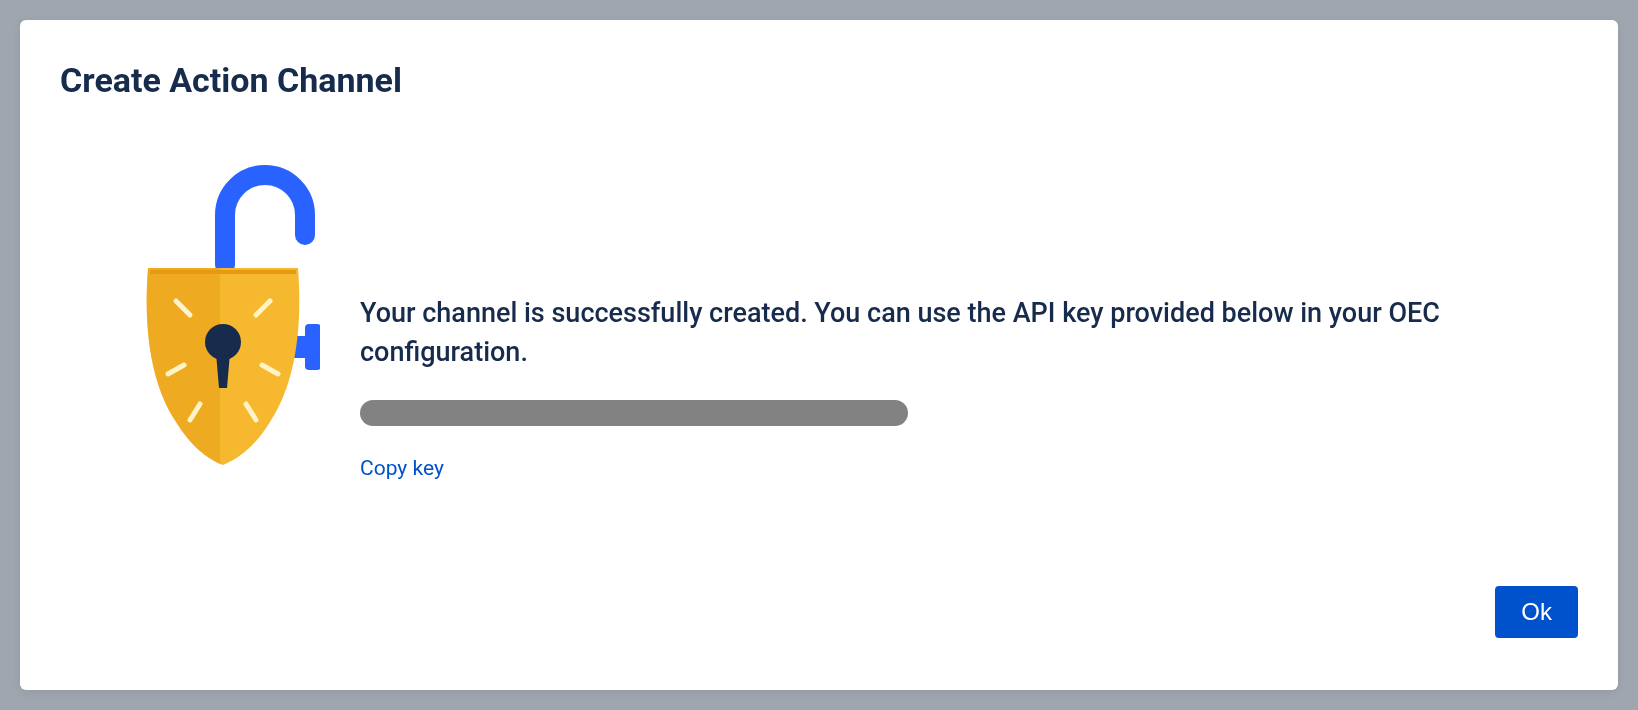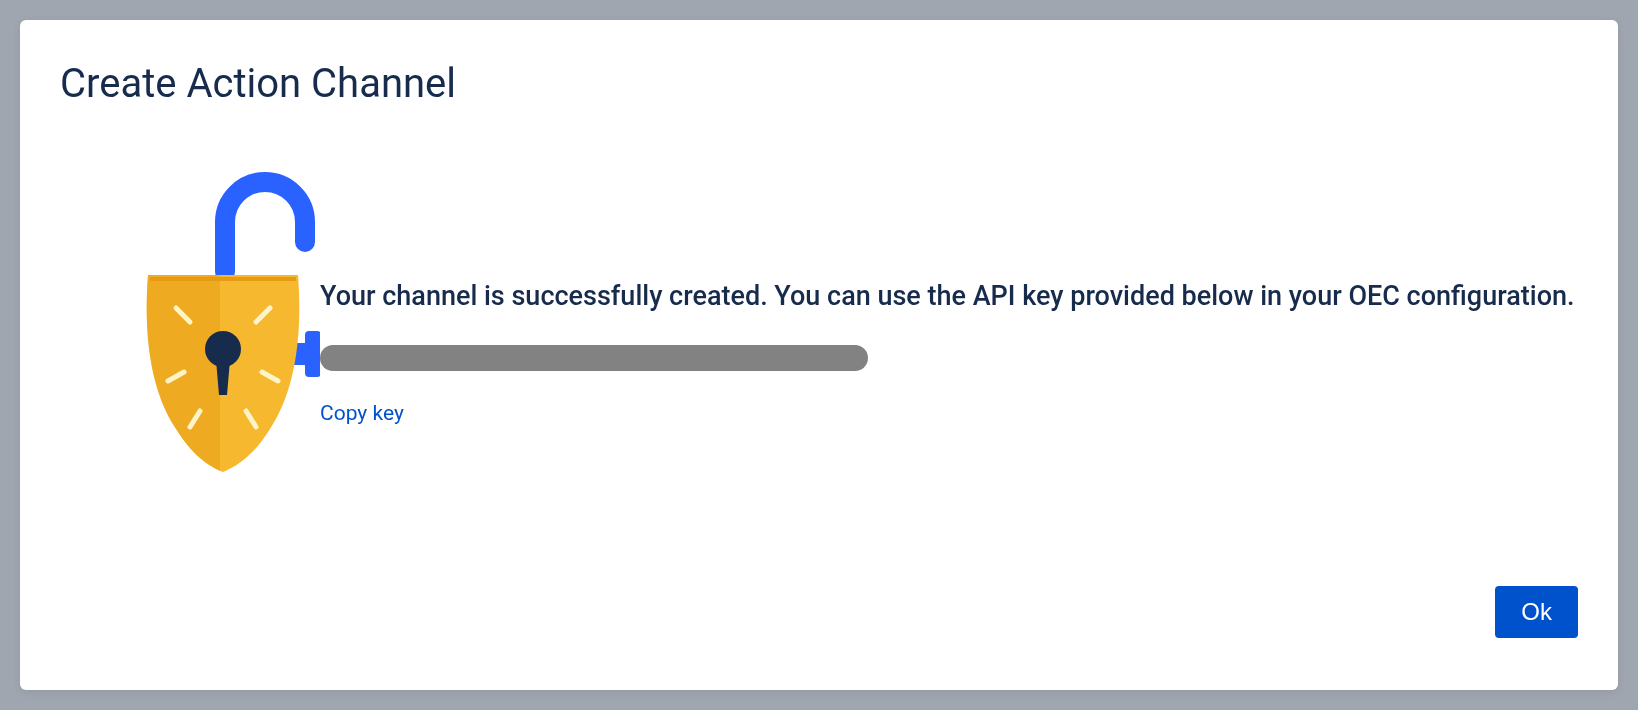--- a/index.html
+++ b/index.html
@@ -20,28 +20,29 @@
     .dialog {
       background: #ffffff;
       border-radius: 6px;
       width: 100%;
       height: 100%;
       padding: 40px;
       position: relative;
       box-shadow: 0 2px 8px rgba(0,0,0,0.08);
     }
     .dialog-title {
-      font-size: 40px;
-      font-weight: 400;
+      font-size: 34px;
+      font-weight: 700;
       color: #172B4D;
       margin-bottom: 60px;
     }
     .content {
       display: flex;
-      align-items: center;
+      align-items: flex-end;
+      gap: 40px;
       padding-left: 60px;
     }
     .lock-icon-wrap {
       flex-shrink: 0;
       width: 200px;
       height: 320px;
       display: flex;
       align-items: flex-start;
       justify-content: center;
     }

